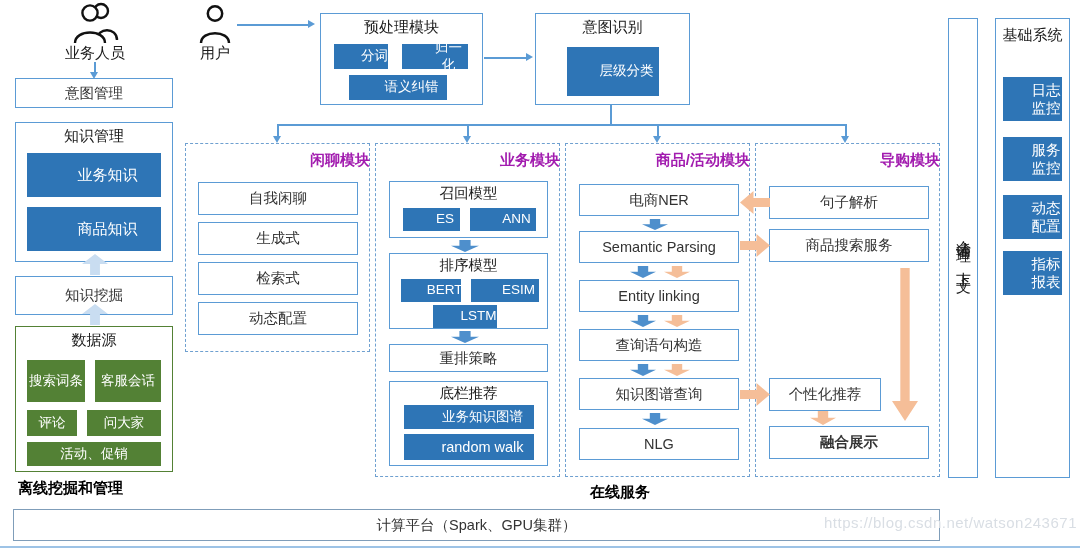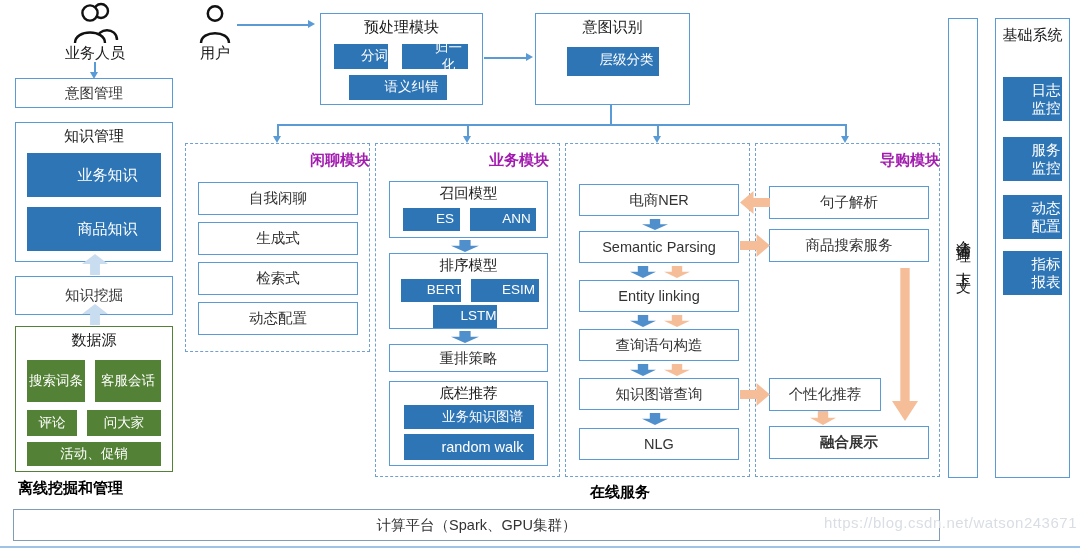--- a/index.html
+++ b/index.html
@@ -77,42 +77,42 @@
   <div class="stitle" style="left:320px;top:18px;width:163px;">预处理模块</div>
   <div class="chip" style="left:334px;top:44px;width:54px;height:25px;">分词</div>
   <div class="chip" style="left:402px;top:44px;width:66px;height:25px;">归一化</div>
   <div class="chip" style="left:349px;top:75px;width:98px;height:25px;">语义纠错</div>
 
   <div class="line" style="left:484px;top:57px;width:42px;height:1.6px;"></div>
   <div class="ah-r" style="left:526px;top:53px;"></div>
 
   <div class="box" style="left:535px;top:13px;width:155px;height:92px;"></div>
   <div class="stitle" style="left:535px;top:18px;width:155px;">意图识别</div>
-  <div class="chip" style="left:567px;top:47px;width:92px;height:29px;font-family:Liberation Mono, monospace;">层级分类</div>
+  <div class="chip" style="left:567px;top:47px;width:92px;height:49px;">层级分类</div>
 
   <div class="line" style="left:610px;top:105px;width:1.6px;height:20px;"></div>
   <div class="line" style="left:277px;top:124px;width:569px;height:1.6px;"></div>
   <div class="line" style="left:277px;top:124px;width:1.6px;height:13px;"></div>
   <div class="ah-d" style="left:273px;top:136px;"></div>
   <div class="line" style="left:467px;top:124px;width:1.6px;height:13px;"></div>
   <div class="ah-d" style="left:463px;top:136px;"></div>
   <div class="line" style="left:657px;top:124px;width:1.6px;height:13px;"></div>
   <div class="ah-d" style="left:653px;top:136px;"></div>
   <div class="line" style="left:845px;top:124px;width:1.6px;height:13px;"></div>
   <div class="ah-d" style="left:841px;top:136px;"></div>
 
   <div class="dashed" style="left:185px;top:143px;width:185px;height:209px;"></div>
   <div class="mtitle" style="left:185px;top:151px;width:185px;">闲聊模块</div>
   <div class="box" style="left:198px;top:182px;width:160px;height:33px;">自我闲聊</div>
   <div class="box" style="left:198px;top:222px;width:160px;height:33px;">生成式</div>
   <div class="box" style="left:198px;top:262px;width:160px;height:33px;">检索式</div>
   <div class="box" style="left:198px;top:302px;width:160px;height:33px;">动态配置</div>
 
   <div class="dashed" style="left:375px;top:143px;width:185px;height:334px;"></div>
-  <div class="mtitle" style="left:364px;top:151px;width:185px;">业务模块</div>
+  <div class="mtitle" style="left:375px;top:151px;width:185px;">业务模块</div>
 
   <div class="box" style="left:389px;top:181px;width:159px;height:57px;"></div>
   <div class="stitle" style="left:389px;top:184px;width:159px;font-size:14.5px;">召回模型</div>
   <div class="chip" style="left:403px;top:208px;width:57px;height:23px;">ES</div>
   <div class="chip" style="left:470px;top:208px;width:66px;height:23px;">ANN</div>
 
   <div class="fatdn" style="left:451px;top:240px;width:28px;height:12px;"></div>
 
   <div class="box" style="left:389px;top:253px;width:159px;height:76px;"></div>
   <div class="stitle" style="left:389px;top:256px;width:159px;font-size:14.5px;">排序模型</div>
@@ -123,20 +123,21 @@
   <div class="fatdn" style="left:451px;top:331px;width:28px;height:12px;"></div>
 
   <div class="box" style="left:389px;top:344px;width:159px;height:28px;">重排策略</div>
 
   <div class="box" style="left:389px;top:381px;width:159px;height:85px;"></div>
   <div class="stitle" style="left:389px;top:384px;width:159px;font-size:14.5px;">底栏推荐</div>
   <div class="chip" style="left:404px;top:405px;width:130px;height:24px;">业务知识图谱</div>
   <div class="chip" style="left:404px;top:434px;width:130px;height:26px;font-size:14.5px;">random walk</div>
 
   <div class="dashed" style="left:565px;top:143px;width:185px;height:334px;"></div>
+  <div class="mtitle" style="left:565px;top:151px;width:185px;">商品/活动模块</div>
   <div class="box" style="left:579px;top:184px;width:160px;height:32px;">电商NER</div>
   <div class="fatdn" style="left:642px;top:219px;width:26px;height:11px;"></div>
   <div class="box" style="left:579px;top:231px;width:160px;height:32px;">Semantic Parsing</div>
   <div class="fatdn" style="left:630px;top:266px;width:26px;height:12px;"></div>
   <div class="fatdn-o" style="left:664px;top:266px;width:26px;height:12px;"></div>
   <div class="box" style="left:579px;top:280px;width:160px;height:32px;">Entity linking</div>
   <div class="fatdn" style="left:630px;top:315px;width:26px;height:12px;"></div>
   <div class="fatdn-o" style="left:664px;top:315px;width:26px;height:12px;"></div>
   <div class="box" style="left:579px;top:329px;width:160px;height:32px;">查询语句构造</div>
   <div class="fatdn" style="left:630px;top:364px;width:26px;height:12px;"></div>

